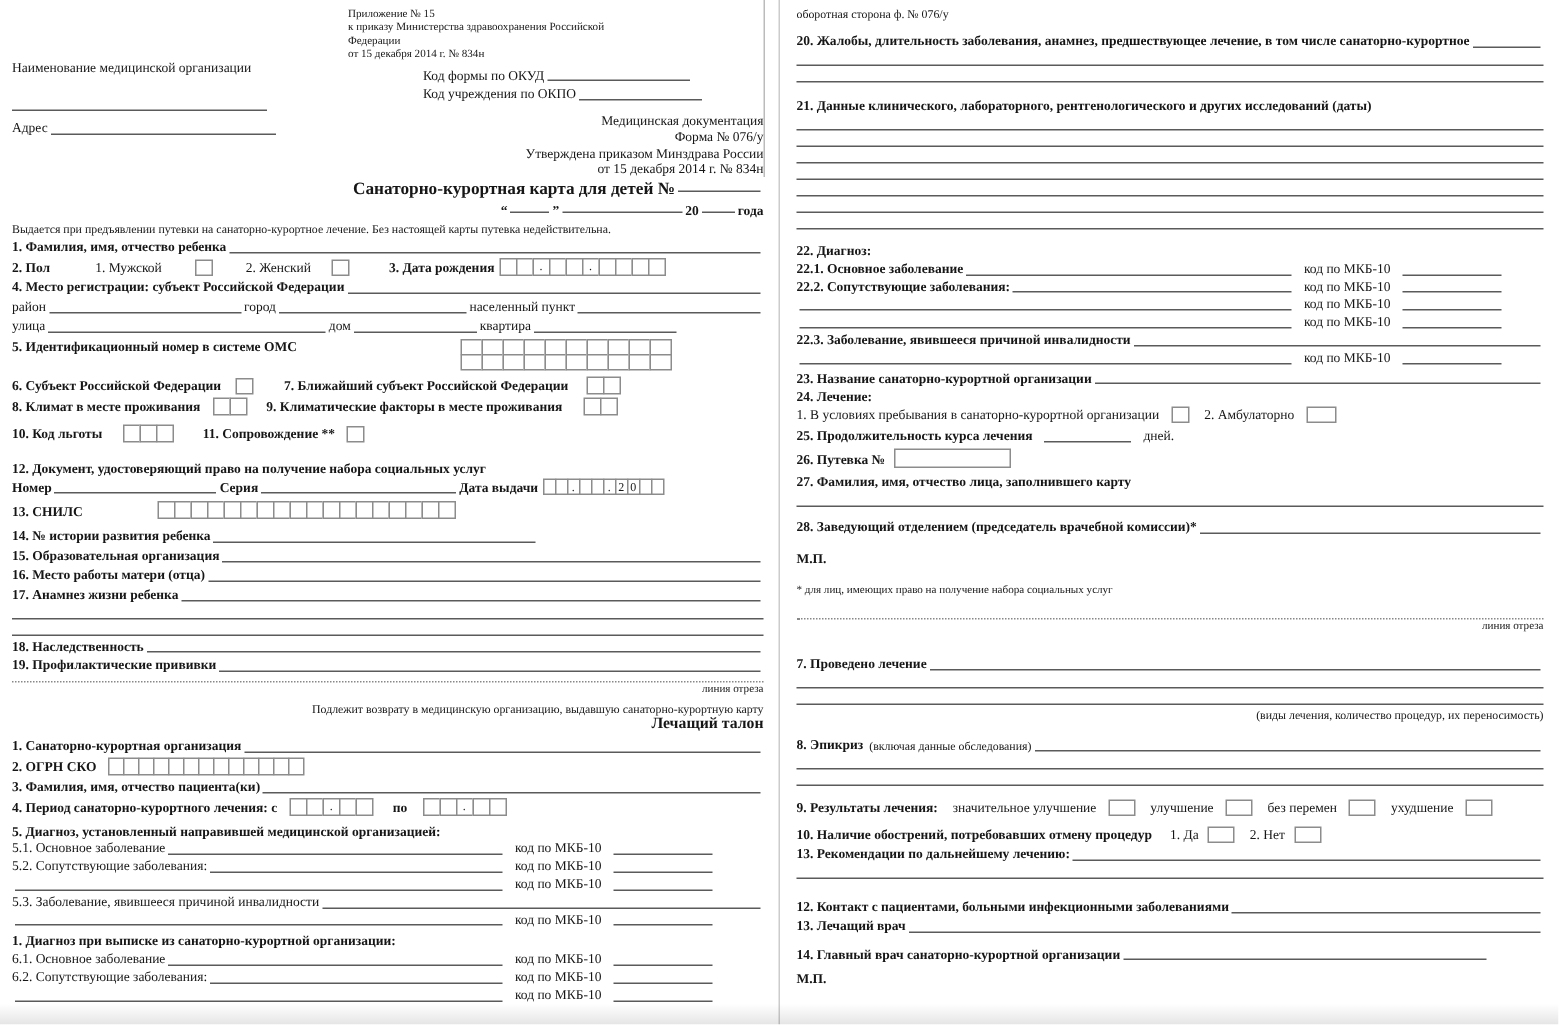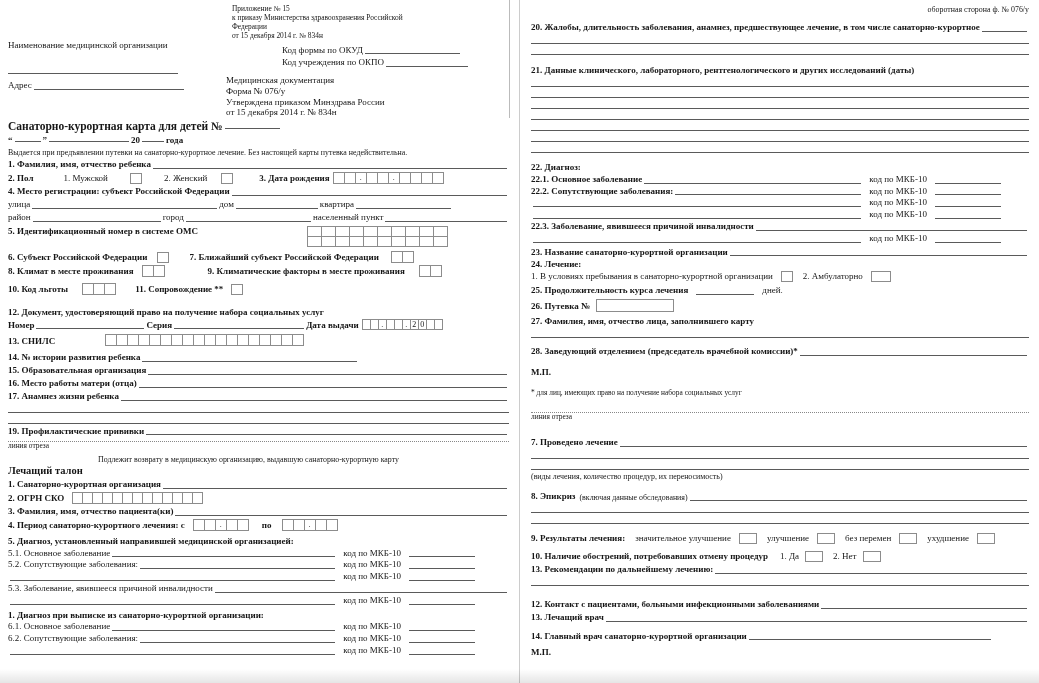--- a/index.html
+++ b/index.html
@@ -9,21 +9,21 @@
   .sheet::after{content:"";position:absolute;left:0;right:0;bottom:0;height:14px;
     background:linear-gradient(to bottom,rgba(0,0,0,0),rgba(0,0,0,0.10));pointer-events:none}
   .page{position:absolute;top:0;height:683px;font-size:9px;line-height:1.2}
   .page-left{left:0;width:519px;padding:5px 10px 0 8px}
   .page-right{left:521px;width:518px;padding:5px 10px 0 10px}
   .vdiv{position:absolute;left:519px;top:0;width:1px;height:683px;background:#cccccc}
   .vdiv2{position:absolute;left:509px;top:0;width:1px;height:118px;background:#bbbbbb}
   .b{font-weight:bold}
   .sm{font-size:7.4px}
   .sm2{font-size:7.9px}
-  .ctr{text-align:left}
+  .ctr{text-align:right}
   .row{display:flex;align-items:flex-end;margin-top:2px;white-space:nowrap}
   .fill{flex:1 1 12px;border-bottom:1px solid #5a5a5a;height:2px;margin:0 2px 1px 2px;min-width:10px}
   .u{display:inline-block;border-bottom:1px solid #5a5a5a;height:2px;margin:0 2px 1px 2px;vertical-align:baseline}
   .bl{border-bottom:1px solid #5a5a5a;height:0;margin-top:10px}
   .cut{border-bottom:1px dotted #888;height:0;margin-top:5px}
   .cells{display:inline-flex;align-items:flex-end;margin:0 3px}
   .bx{width:12px;height:12px;border:1px solid #8c8c8c;margin-left:-1px;display:inline-flex;
       align-items:center;justify-content:center;font-size:8px;background:#fff}
   .cells .bx:first-child{margin-left:0}
   .cells-sm .bx{width:9px;height:11px}
@@ -114,35 +114,35 @@
           <span class="bx"></span>
           <span class="bx"></span>
         </span>
     </div>
 
     <div class="row">
       <span class="b">4. Место регистрации: субъект Российской Федерации</span>
       <span class="fill"></span>
     </div>
     <div class="row">
+      <span>район</span>
+      <span class="u" style="width:128px"></span>
+      <span>город</span>
+      <span class="u" style="width:125px"></span>
+      <span>населенный пункт</span>
+      <span class="fill"></span>
+    </div>
+    <div class="row">
       <span>улица</span>
       <span class="u" style="width:185px"></span>
       <span>дом</span>
       <span class="u" style="width:82px"></span>
       <span>квартира</span>
       <span class="u" style="width:95px"></span>
     </div>
-    <div class="row">
-      <span>район</span>
-      <span class="u" style="width:128px"></span>
-      <span>город</span>
-      <span class="u" style="width:125px"></span>
-      <span>населенный пункт</span>
-      <span class="fill"></span>
-    </div>
 
     <div style="display:flex;justify-content:space-between;align-items:flex-start;margin-top:3px">
       <span class="b">5. Идентификационный номер в системе ОМС</span>
       <span class="omsgrid">
         <span class="cells cells-oms">
             <span class="bx"></span>
             <span class="bx"></span>
             <span class="bx"></span>
             <span class="bx"></span>
             <span class="bx"></span>
@@ -175,21 +175,21 @@
           <span class="bx"></span>
           <span class="bx"></span>
         </span>
     </div>
     <div class="row">
       <span class="b">8. Климат в месте проживания</span>
       <span class="cells" style="margin-left:8px">
           <span class="bx"></span>
           <span class="bx"></span>
         </span>
-      <span class="b" style="margin-left:40px">9. Климатические факторы в месте проживания</span>
+      <span class="b" style="margin-left:10px">9. Климатические факторы в месте проживания</span>
       <span class="cells" style="margin-left:14px">
           <span class="bx"></span>
           <span class="bx"></span>
         </span>
     </div>
 
     <div class="row" style="margin-top:6px">
       <span class="b">10. Код льготы</span>
       <span class="cells" style="margin-left:14px">
           <span class="bx"></span>
@@ -255,20 +255,24 @@
       <span class="b">16. Место работы матери (отца)</span>
       <span class="fill"></span>
     </div>
     <div class="row">
       <span class="b">17. Анамнез жизни ребенка</span>
       <span class="fill"></span>
     </div>
     <div class="bl"></div>
     <div class="bl"></div>
     <div class="row">
+      <span class="b">18. Наследственность</span>
+      <span class="fill"></span>
+    </div>
+    <div class="row">
       <span class="b">19. Профилактические прививки</span>
       <span class="fill"></span>
     </div>
 
     <div class="cut"></div>
     <div class="ctr sm">линия отреза</div>
     <div class="ctr sm2" style="margin-top:4px;padding-left:90px">Подлежит возврату в медицинскую организацию, выдавшую санаторно-курортную карту</div>
     <div class="ctr b h2">Лечащий талон</div>
 
     <div class="row">
@@ -358,21 +362,21 @@
       <span class="u" style="width:66px;margin-right:34px"></span>
     </div>
     <div class="row" style="margin-top:1px">
       <span class="fill"></span>
       <span class="mkb">код по МКБ-10</span>
       <span class="u" style="width:66px;margin-right:34px"></span>
     </div>
   </div>
 
   <div class="page page-right">
-    <div class="sm2" style="text-align:right">оборотная сторона ф. № 076/у</div>
+    <div class="sm2" style="">оборотная сторона ф. № 076/у</div>
 
     <div class="row" style="margin-top:8px">
       <span class="b" style="white-space:normal">20. Жалобы, длительность заболевания, анамнез, предшествующее лечение, в том числе санаторно-курортное</span>
       <span class="fill"></span>
     </div>
     <div class="bl"></div>
     <div class="bl"></div>
 
     <div class="b" style="margin-top:10px">21. Данные клинического, лабораторного, рентгенологического и других исследований (даты)</div>
     <div class="bl"></div>

